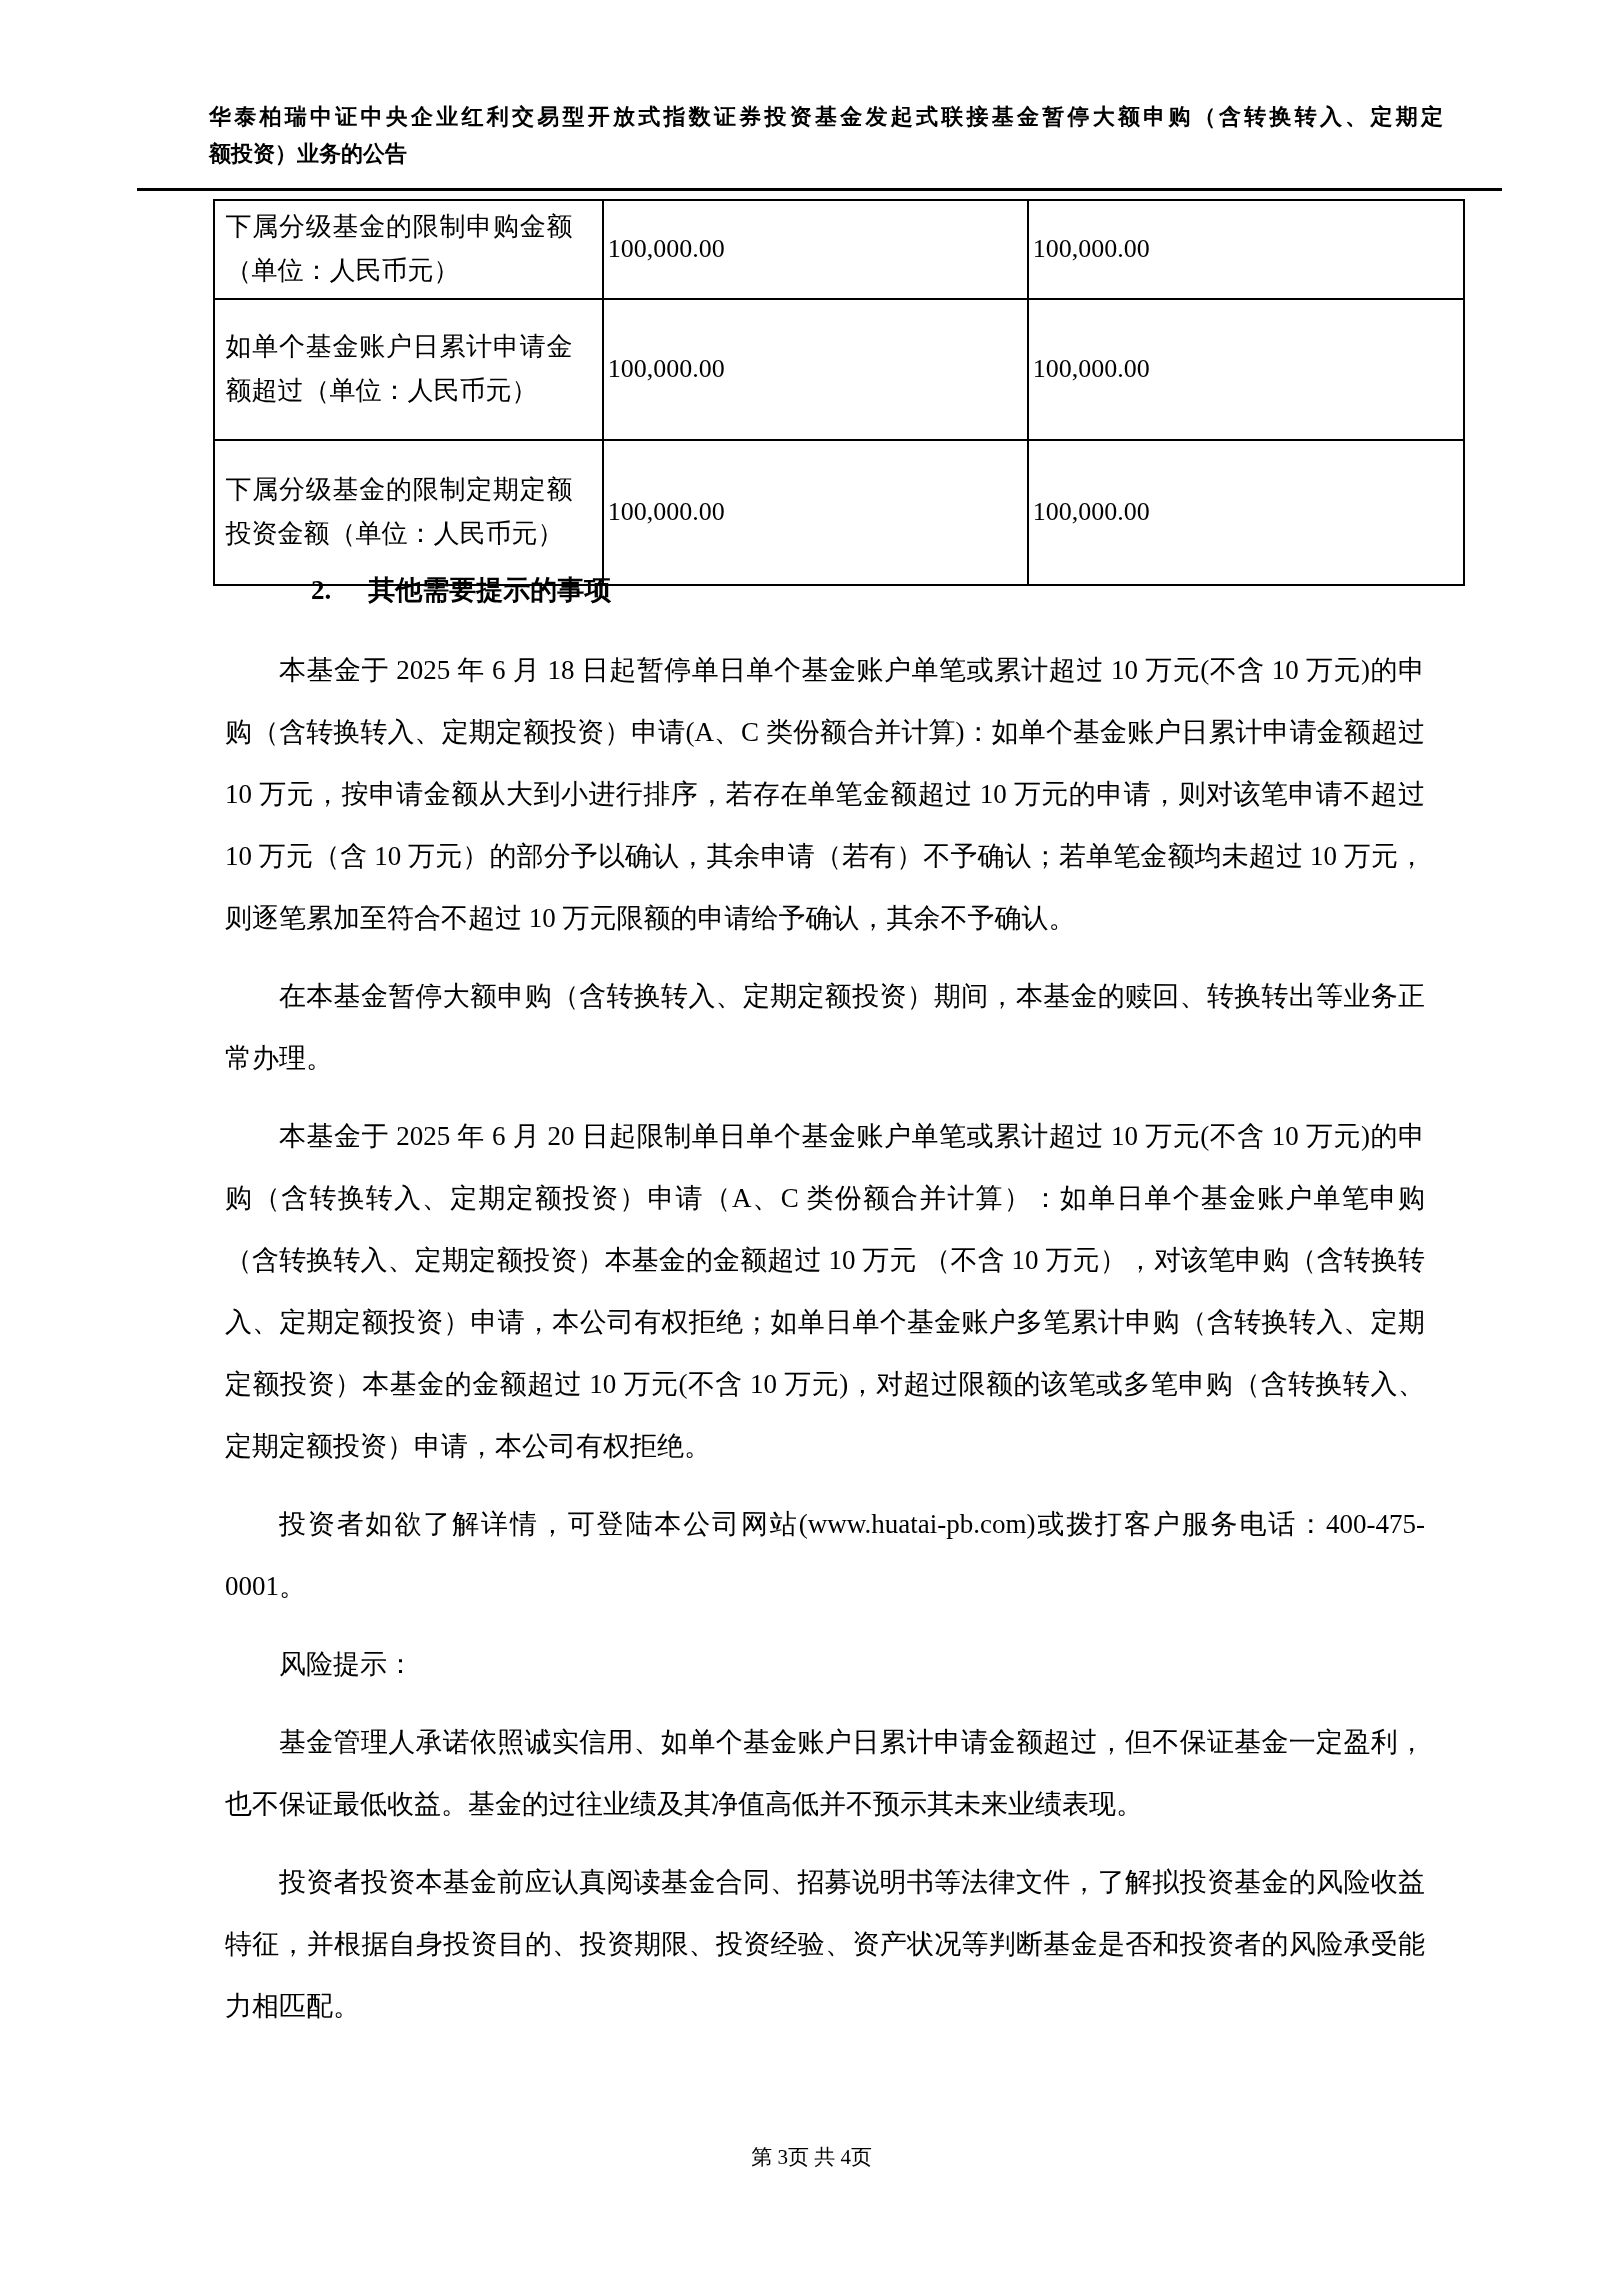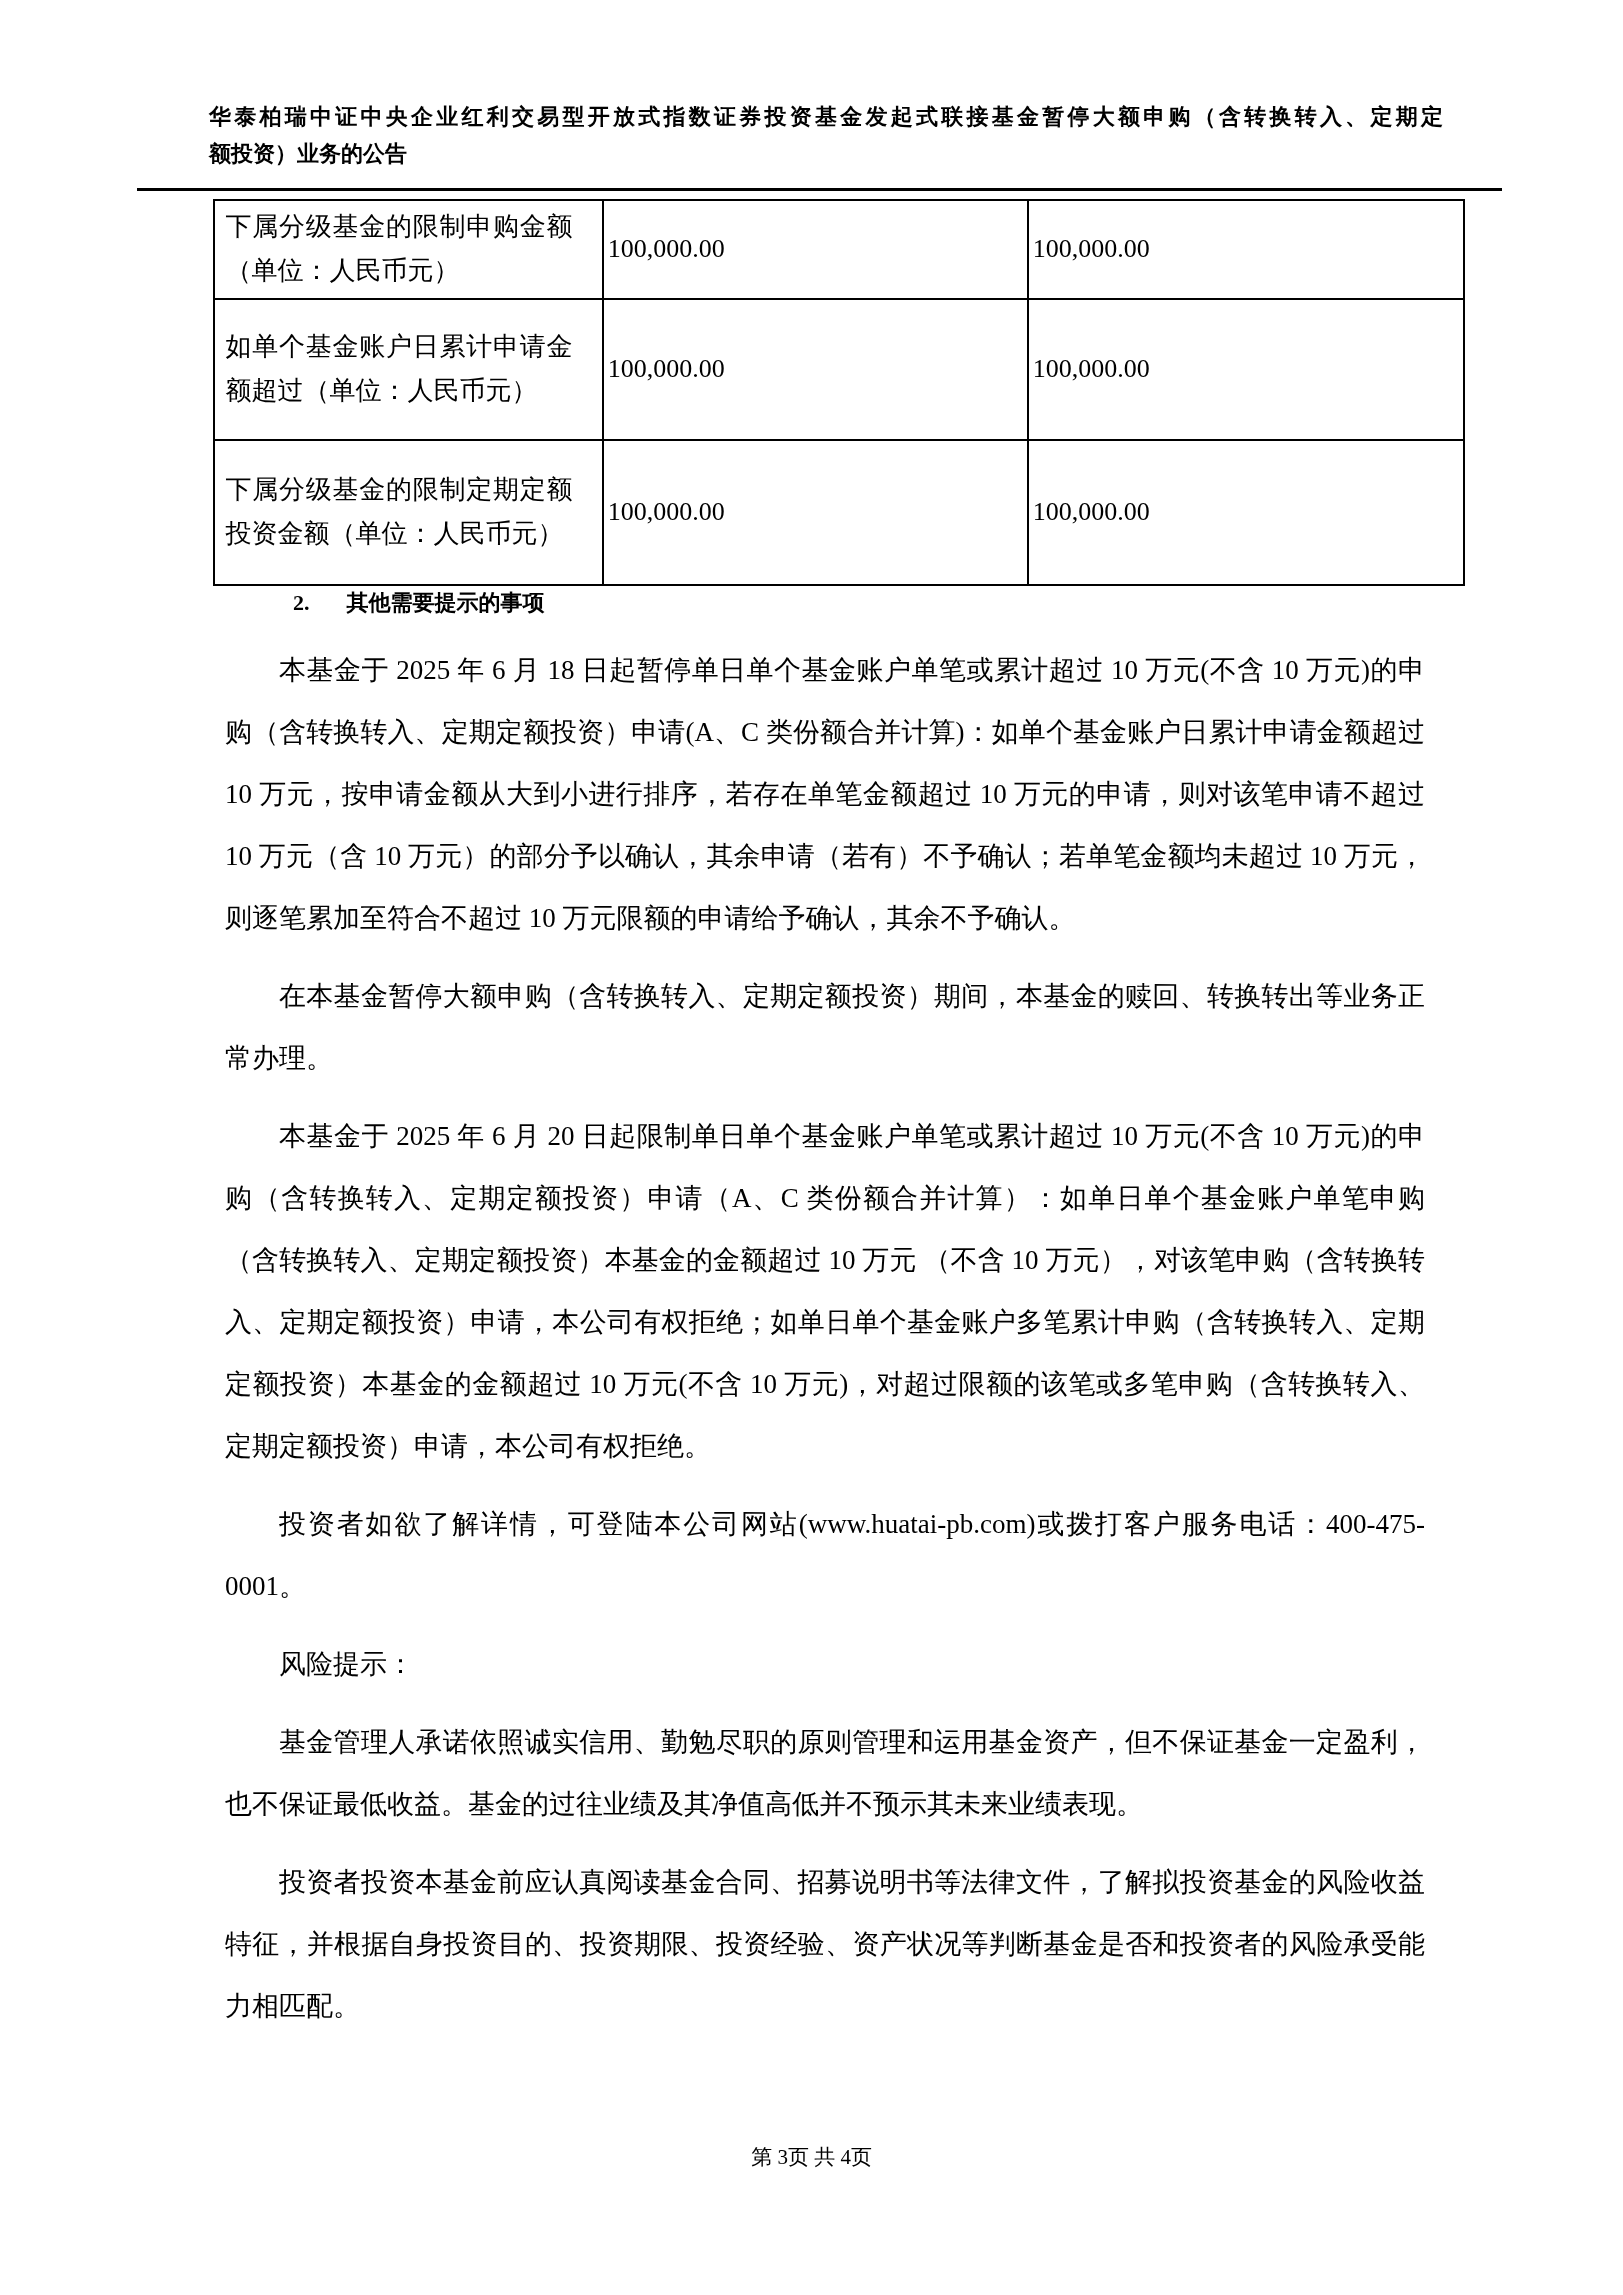--- a/index.html
+++ b/index.html
@@ -69,27 +69,26 @@
     text-align: left;
   }
   td.limit-value.last { width: 425px; }
   tr.row-1 td { height: 89px; }
   tr.row-2 td { height: 131px; }
   tr.row-3 td { height: 136px; }
 
   
   .section-heading {
     position: absolute;
-    left: 293px;
+    left: 311px;
     top: 571px;
-    font-size: 22px;
+    font-size: 27px;
     font-weight: bold;
     line-height: 39px;
     white-space: nowrap;
-    margin-top: 12px;
   }
   .section-heading .sec-num { margin-right: 37px; }
 
   
   .body-text {
     position: absolute;
     left: 209px;
     top: 623px;
     width: 1232px;
     font-size: 27px;
@@ -149,21 +148,21 @@
   <div class="section-heading">
     <span class="sec-num">2.</span><span>其他需要提示的事项</span>
   </div>
 
   <div class="body-text">
     <p>本基金于 2025 年 6 月 18 日起暂停单日单个基金账户单笔或累计超过 10 万元(不含 10 万元)的申购（含转换转入、定期定额投资）申请(A、C 类份额合并计算)：如单个基金账户日累计申请金额超过 10 万元，按申请金额从大到小进行排序，若存在单笔金额超过 10 万元的申请，则对该笔申请不超过 10 万元（含 10 万元）的部分予以确认，其余申请（若有）不予确认；若单笔金额均未超过 10 万元，则逐笔累加至符合不超过 10 万元限额的申请给予确认，其余不予确认。</p>
     <p>在本基金暂停大额申购（含转换转入、定期定额投资）期间，本基金的赎回、转换转出等业务正常办理。</p>
     <p>本基金于 2025 年 6 月 20 日起限制单日单个基金账户单笔或累计超过 10 万元(不含 10 万元)的申购（含转换转入、定期定额投资）申请（A、C 类份额合并计算）：如单日单个基金账户单笔申购（含转换转入、定期定额投资）本基金的金额超过 10 万元 （不含 10 万元），对该笔申购（含转换转入、定期定额投资）申请，本公司有权拒绝；如单日单个基金账户多笔累计申购（含转换转入、定期定额投资）本基金的金额超过 10 万元(不含 10 万元)，对超过限额的该笔或多笔申购（含转换转入、定期定额投资）申请，本公司有权拒绝。</p>
     <p>投资者如欲了解详情，可登陆本公司网站(www.huatai-pb.com)或拨打客户服务电话：400-475-0001。</p>
     <p>风险提示：</p>
-    <p>基金管理人承诺依照诚实信用、勤勉尽职的原则管理和运用基金资产，但不保证基金一定盈利，也不保证最低收益。基金的过往业绩及其净值高低并不预示其未来业绩表现。</p>
+    <p>基金管理人承诺依照诚实信用、如单个基金账户日累计申请金额超过，但不保证基金一定盈利，也不保证最低收益。基金的过往业绩及其净值高低并不预示其未来业绩表现。</p>
     <p>投资者投资本基金前应认真阅读基金合同、招募说明书等法律文件，了解拟投资基金的风险收益特征，并根据自身投资目的、投资期限、投资经验、资产状况等判断基金是否和投资者的风险承受能力相匹配。</p>
   </div>
 
   <div class="page-footer">
     <span>第 3页 共 4页</span>
   </div>
 
 </div>
 
 

